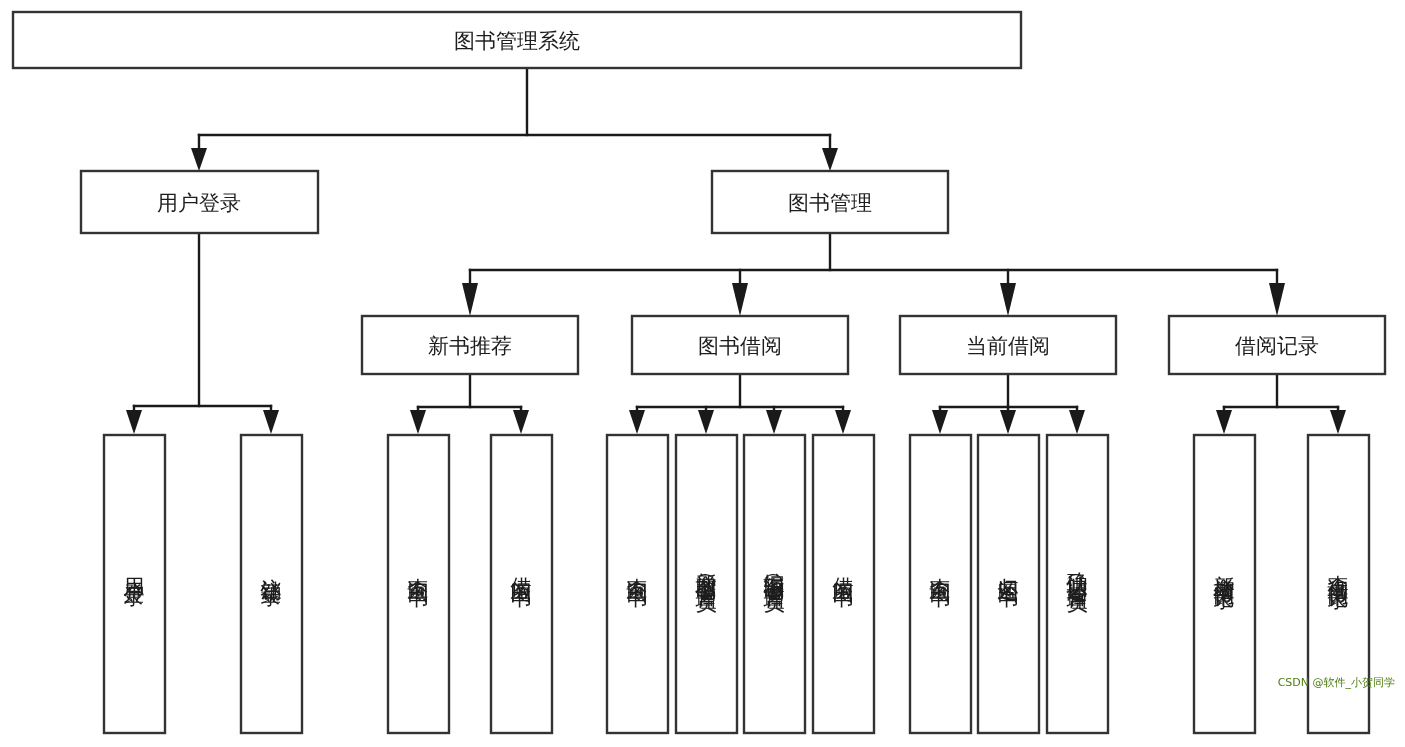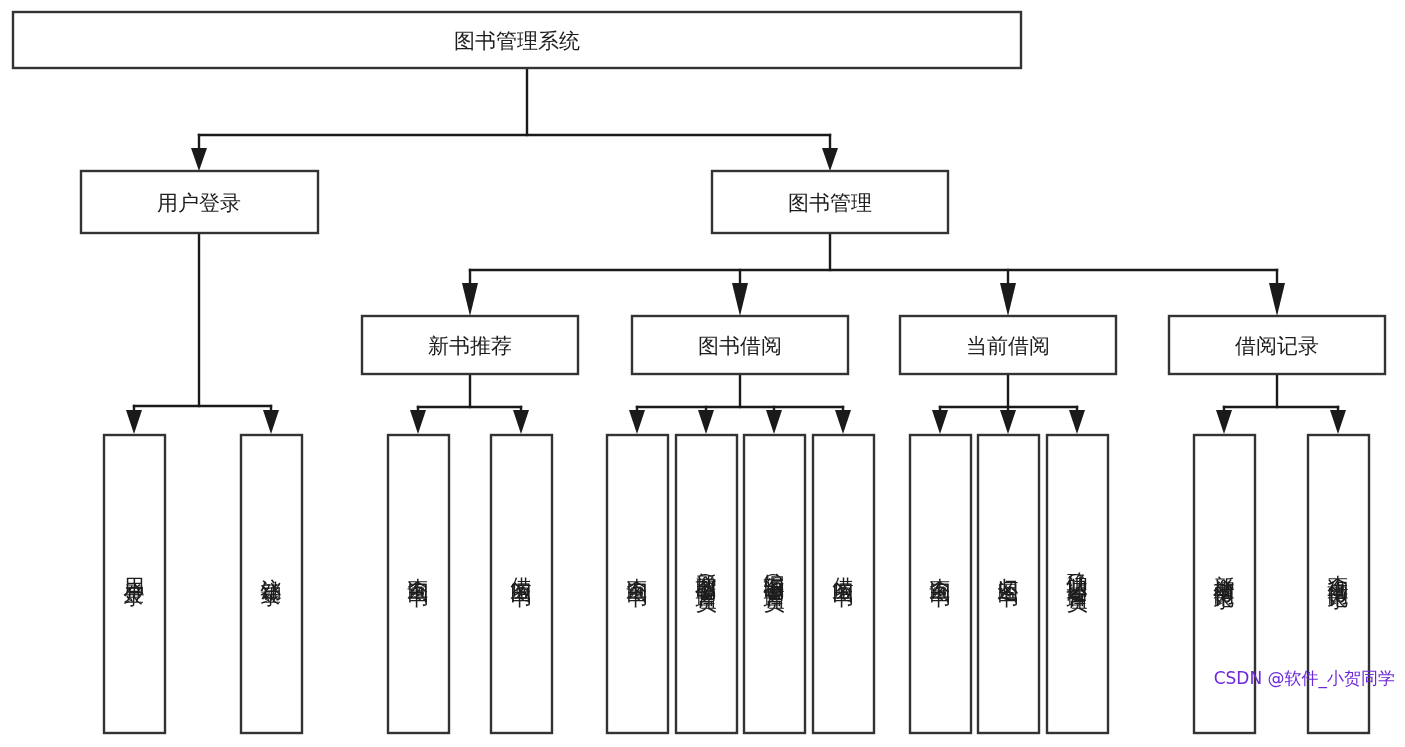--- a/index.html
+++ b/index.html
@@ -57,22 +57,22 @@
     writing-mode: vertical-rl;
     text-orientation: upright;
     text-anchor: middle;
     letter-spacing: 3px;
   }
   .watermark-text {
     position: absolute;
     right: 10px;
     bottom: 4px;
     font-family: "DejaVu Sans", "Liberation Sans", sans-serif;
-    font-size: 17px;
-    color: #6d28d9;
+    font-size: 11px;
+    color: #4d7c0f;
     white-space: nowrap;
     user-select: none;
   }
 </style>
 </head>
 <body>
 
 <div id="diagram-root">
 
   <svg id="flow" viewBox="0 0 1405 747">

